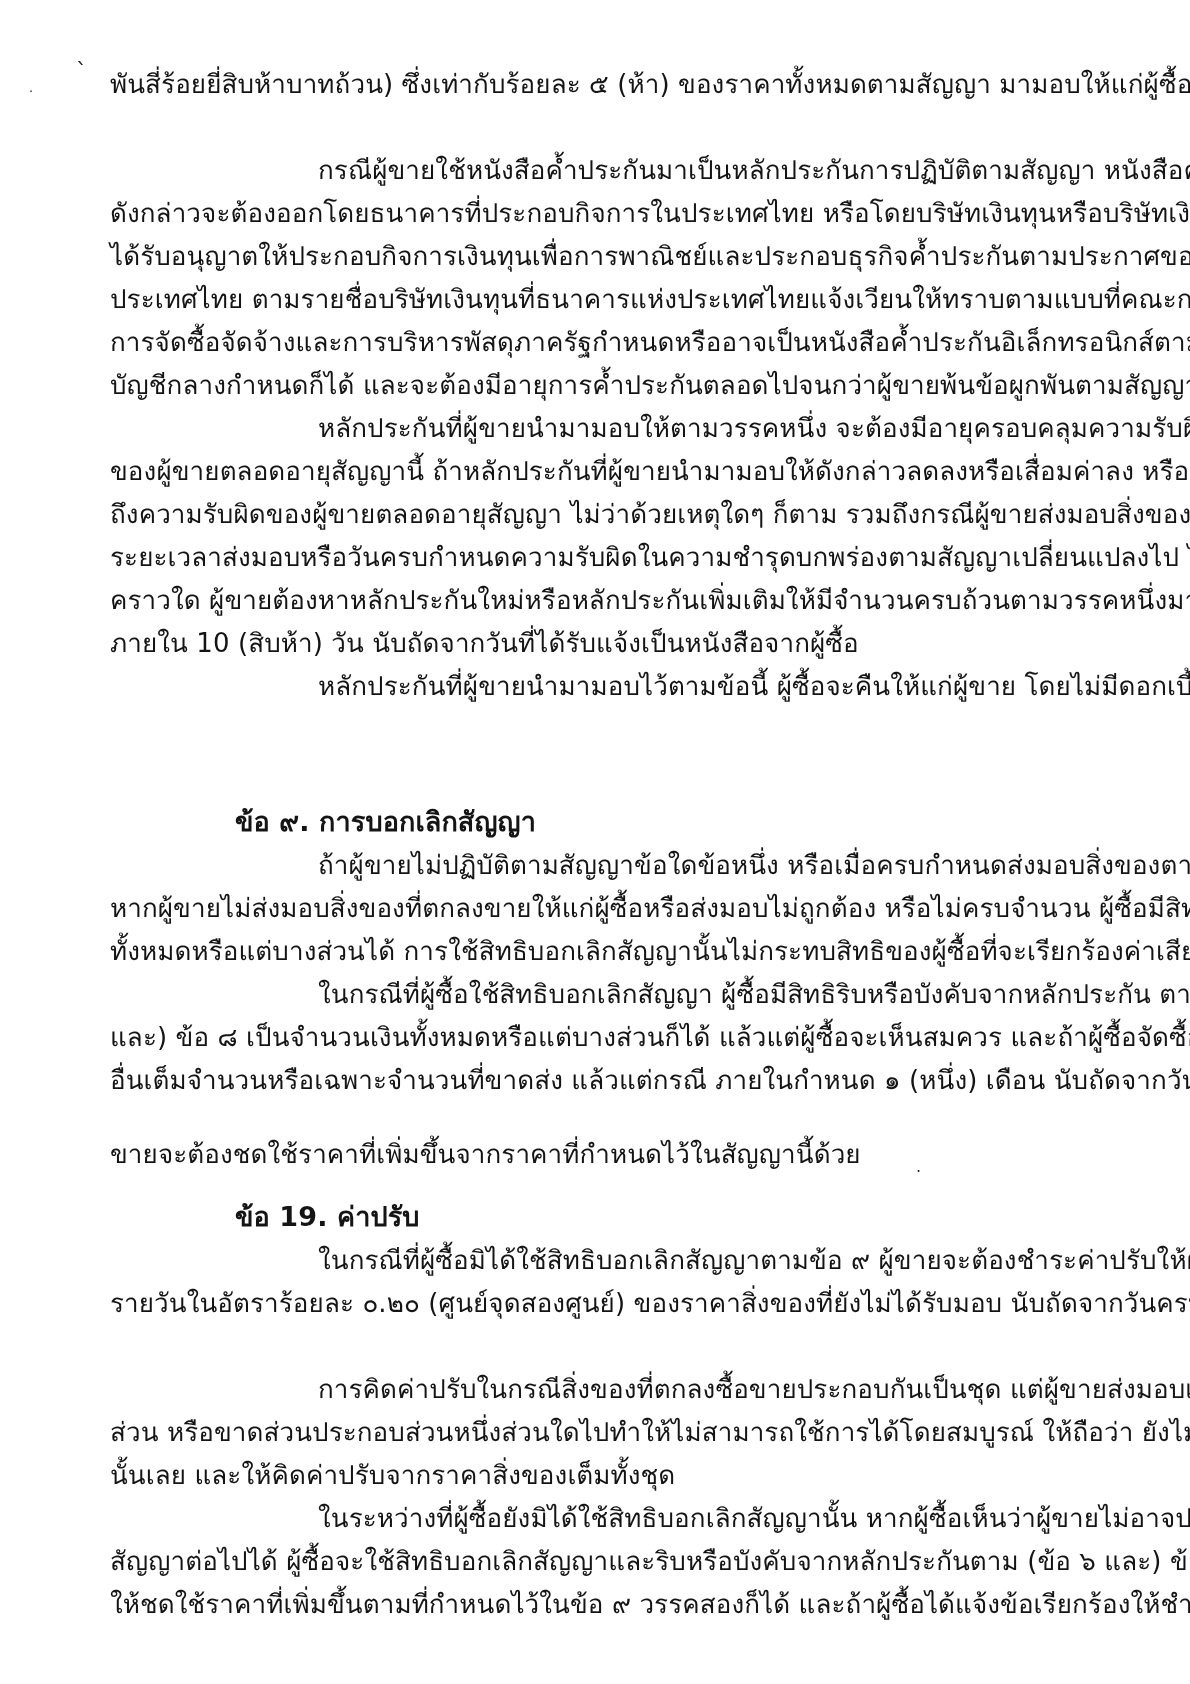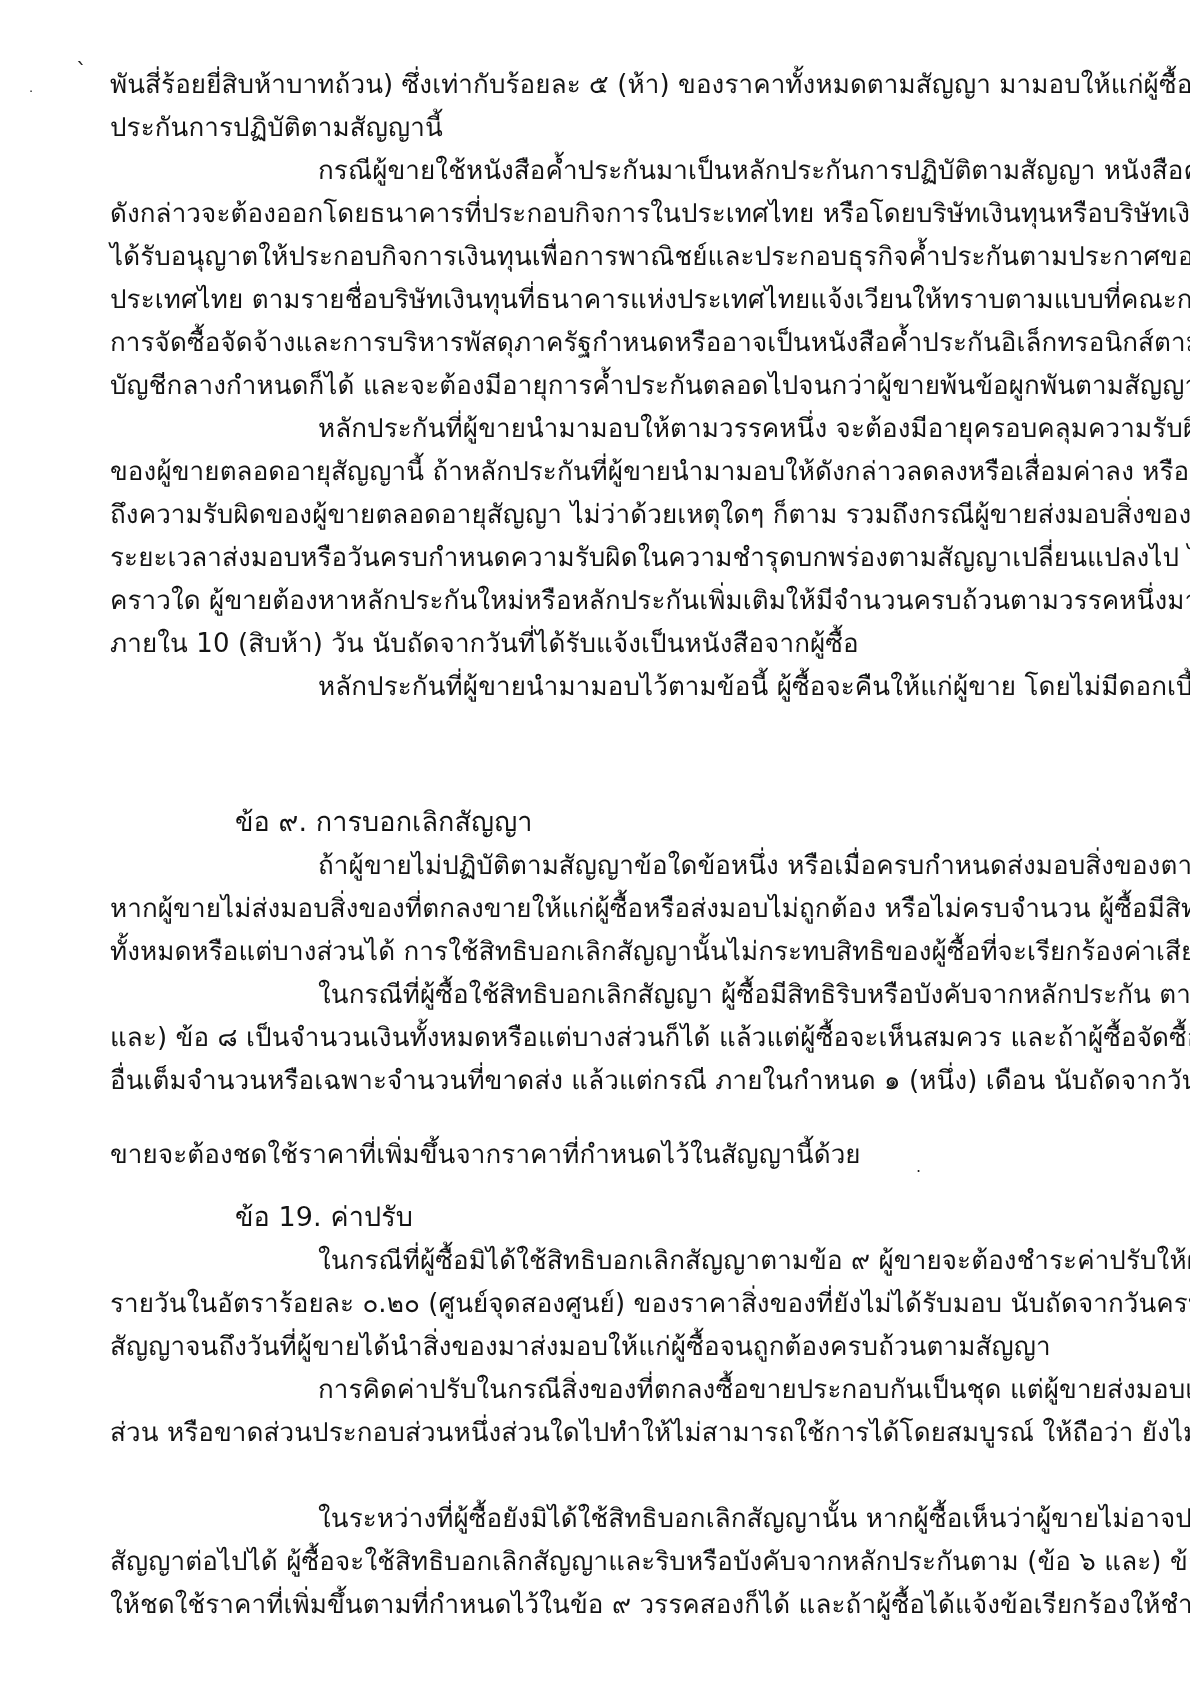--- a/index.html
+++ b/index.html
@@ -25,42 +25,41 @@
     left: 110px;
     font-size: 26px;
     line-height: 34px;
     white-space: nowrap;
     letter-spacing: 0.1px;
     color: #141414;
   }
   .line.indent { left: 318px; }
   .line.heading {
     left: 235px;
-    font-weight: 400;
+    font-weight: 700;
     font-size: 27px;
   }
   .mark {
     position: absolute;
     color: #222222;
   }
   .mark.m1 { left: 76px;  top: 58px;  font-size: 22px; }
   .mark.m2 { left: 29px;  top: 84px;  font-size: 13px; }
   .mark.m3 { left: 916px; top: 1162px; font-size: 16px; }
 </style>
 </head>
 <body>
 
 <div class="page">
 
   <span class="mark m1">ˋ</span>
   <span class="mark m2">·</span>
   <span class="mark m3">·</span>
 
   <div class="line" style="top:67px">พันสี่ร้อยยี่สิบห้าบาทถ้วน) ซึ่งเท่ากับร้อยละ ๕ (ห้า) ของราคาทั้งหมดตามสัญญา มามอบให้แก่ผู้ซื้อเพื่อเป็นหลัก</div>
-  <div class="line" style="top:110px">ประกันการปฏิบัติตามสัญญานี้</div>
   <div class="line indent" style="top:153px">กรณีผู้ขายใช้หนังสือค้ำประกันมาเป็นหลักประกันการปฏิบัติตามสัญญา หนังสือค้ำประกัน</div>
   <div class="line" style="top:196px">ดังกล่าวจะต้องออกโดยธนาคารที่ประกอบกิจการในประเทศไทย หรือโดยบริษัทเงินทุนหรือบริษัทเงินทุนหลักทรัพย์ที่</div>
   <div class="line" style="top:239px">ได้รับอนุญาตให้ประกอบกิจการเงินทุนเพื่อการพาณิชย์และประกอบธุรกิจค้ำประกันตามประกาศของธนาคารแห่ง</div>
   <div class="line" style="top:282px">ประเทศไทย ตามรายชื่อบริษัทเงินทุนที่ธนาคารแห่งประเทศไทยแจ้งเวียนให้ทราบตามแบบที่คณะกรรมการนโยบาย</div>
   <div class="line" style="top:325px">การจัดซื้อจัดจ้างและการบริหารพัสดุภาครัฐกำหนดหรืออาจเป็นหนังสือค้ำประกันอิเล็กทรอนิกส์ตามวิธีการที่กรม</div>
   <div class="line" style="top:368px">บัญชีกลางกำหนดก็ได้ และจะต้องมีอายุการค้ำประกันตลอดไปจนกว่าผู้ขายพ้นข้อผูกพันตามสัญญานี้</div>
   <div class="line indent" style="top:411px">หลักประกันที่ผู้ขายนำมามอบให้ตามวรรคหนึ่ง จะต้องมีอายุครอบคลุมความรับผิดทั้งปวง</div>
   <div class="line" style="top:454px">ของผู้ขายตลอดอายุสัญญานี้ ถ้าหลักประกันที่ผู้ขายนำมามอบให้ดังกล่าวลดลงหรือเสื่อมค่าลง หรือมีอายุไม่ครอบคลุม</div>
   <div class="line" style="top:497px">ถึงความรับผิดของผู้ขายตลอดอายุสัญญา ไม่ว่าด้วยเหตุใดๆ ก็ตาม รวมถึงกรณีผู้ขายส่งมอบสิ่งของล่าช้าเป็นเหตุให้</div>
   <div class="line" style="top:540px">ระยะเวลาส่งมอบหรือวันครบกำหนดความรับผิดในความชำรุดบกพร่องตามสัญญาเปลี่ยนแปลงไป ไม่ว่าจะเกิดขึ้น</div>
@@ -75,20 +74,20 @@
   <div class="line" style="top:934px">ทั้งหมดหรือแต่บางส่วนได้ การใช้สิทธิบอกเลิกสัญญานั้นไม่กระทบสิทธิของผู้ซื้อที่จะเรียกร้องค่าเสียหายจากผู้ขาย</div>
   <div class="line indent" style="top:977px">ในกรณีที่ผู้ซื้อใช้สิทธิบอกเลิกสัญญา ผู้ซื้อมีสิทธิริบหรือบังคับจากหลักประกัน ตาม (ข้อ ๖</div>
   <div class="line" style="top:1020px">และ) ข้อ ๘ เป็นจำนวนเงินทั้งหมดหรือแต่บางส่วนก็ได้ แล้วแต่ผู้ซื้อจะเห็นสมควร และถ้าผู้ซื้อจัดซื้อสิ่งของจากบุคคล</div>
   <div class="line" style="top:1063px">อื่นเต็มจำนวนหรือเฉพาะจำนวนที่ขาดส่ง แล้วแต่กรณี ภายในกำหนด ๑ (หนึ่ง) เดือน นับถัดจากวันบอกเลิกสัญญา ผู้</div>
   <div class="line" style="top:1137px">ขายจะต้องชดใช้ราคาที่เพิ่มขึ้นจากราคาที่กำหนดไว้ในสัญญานี้ด้วย</div>
 
   <div class="line heading" style="top:1200px">ข้อ 19. ค่าปรับ</div>
 
   <div class="line indent" style="top:1243px">ในกรณีที่ผู้ซื้อมิได้ใช้สิทธิบอกเลิกสัญญาตามข้อ ๙ ผู้ขายจะต้องชำระค่าปรับให้ผู้ซื้อเป็น</div>
   <div class="line" style="top:1286px">รายวันในอัตราร้อยละ ๐.๒๐ (ศูนย์จุดสองศูนย์) ของราคาสิ่งของที่ยังไม่ได้รับมอบ นับถัดจากวันครบกำหนดตาม</div>
-  <div class="line" style="top:1329px">สัญญาจนถึงวันที่ผู้ขายได้นำสิ่งของมาส่งมอบให้แก่ผู้ซื้อจนถูกต้องครบถ้วนตามสัญญา</div>
   <div class="line indent" style="top:1372px">การคิดค่าปรับในกรณีสิ่งของที่ตกลงซื้อขายประกอบกันเป็นชุด แต่ผู้ขายส่งมอบเพียงบาง</div>
   <div class="line" style="top:1415px">ส่วน หรือขาดส่วนประกอบส่วนหนึ่งส่วนใดไปทำให้ไม่สามารถใช้การได้โดยสมบูรณ์ ให้ถือว่า ยังไม่ได้ส่งมอบสิ่งของ</div>
+  <div class="line" style="top:1458px">นั้นเลย และให้คิดค่าปรับจากราคาสิ่งของเต็มทั้งชุด</div>
   <div class="line indent" style="top:1501px">ในระหว่างที่ผู้ซื้อยังมิได้ใช้สิทธิบอกเลิกสัญญานั้น หากผู้ซื้อเห็นว่าผู้ขายไม่อาจปฏิบัติตาม</div>
   <div class="line" style="top:1544px">สัญญาต่อไปได้ ผู้ซื้อจะใช้สิทธิบอกเลิกสัญญาและริบหรือบังคับจากหลักประกันตาม (ข้อ ๖ และ) ข้อ ๘ กับเรียกร้อง</div>
   <div class="line" style="top:1587px">ให้ชดใช้ราคาที่เพิ่มขึ้นตามที่กำหนดไว้ในข้อ ๙ วรรคสองก็ได้ และถ้าผู้ซื้อได้แจ้งข้อเรียกร้องให้ชำระค่าปรับไปยังผู้ขาย</div>
 
 </div>
 
 </body></html>

